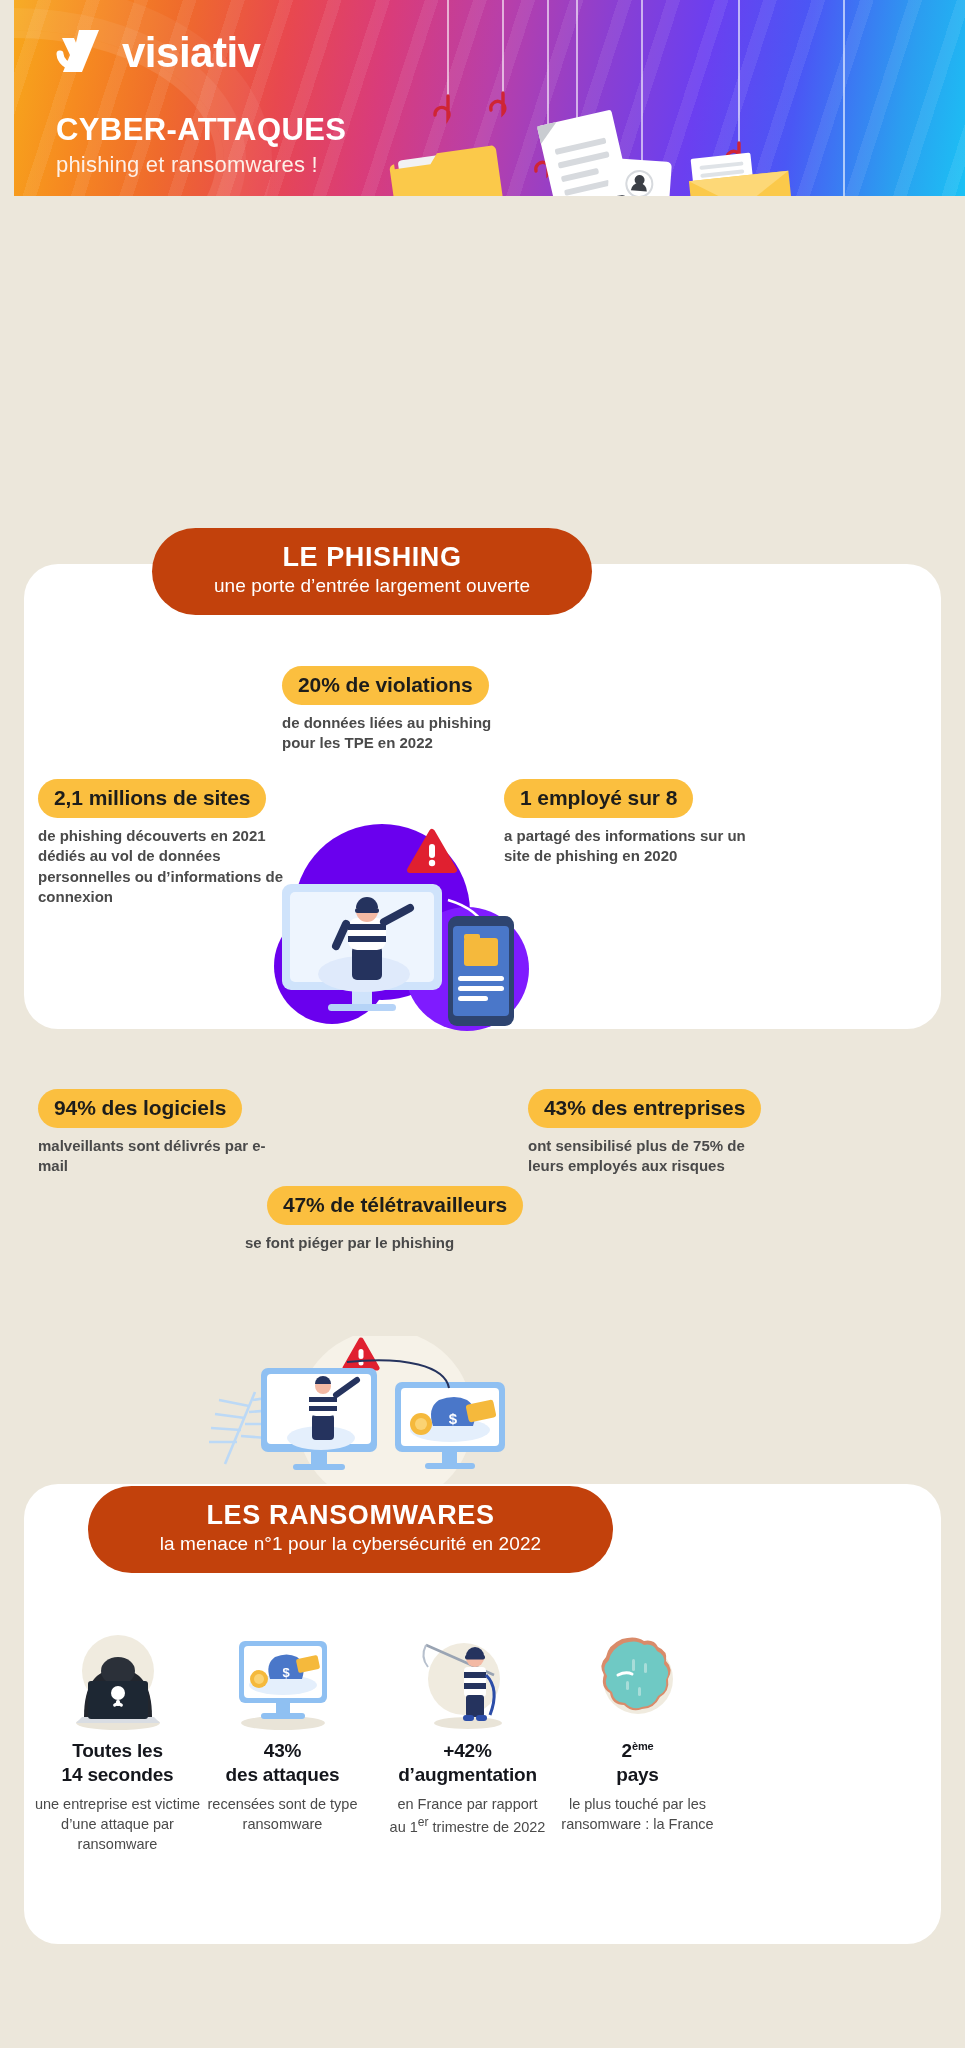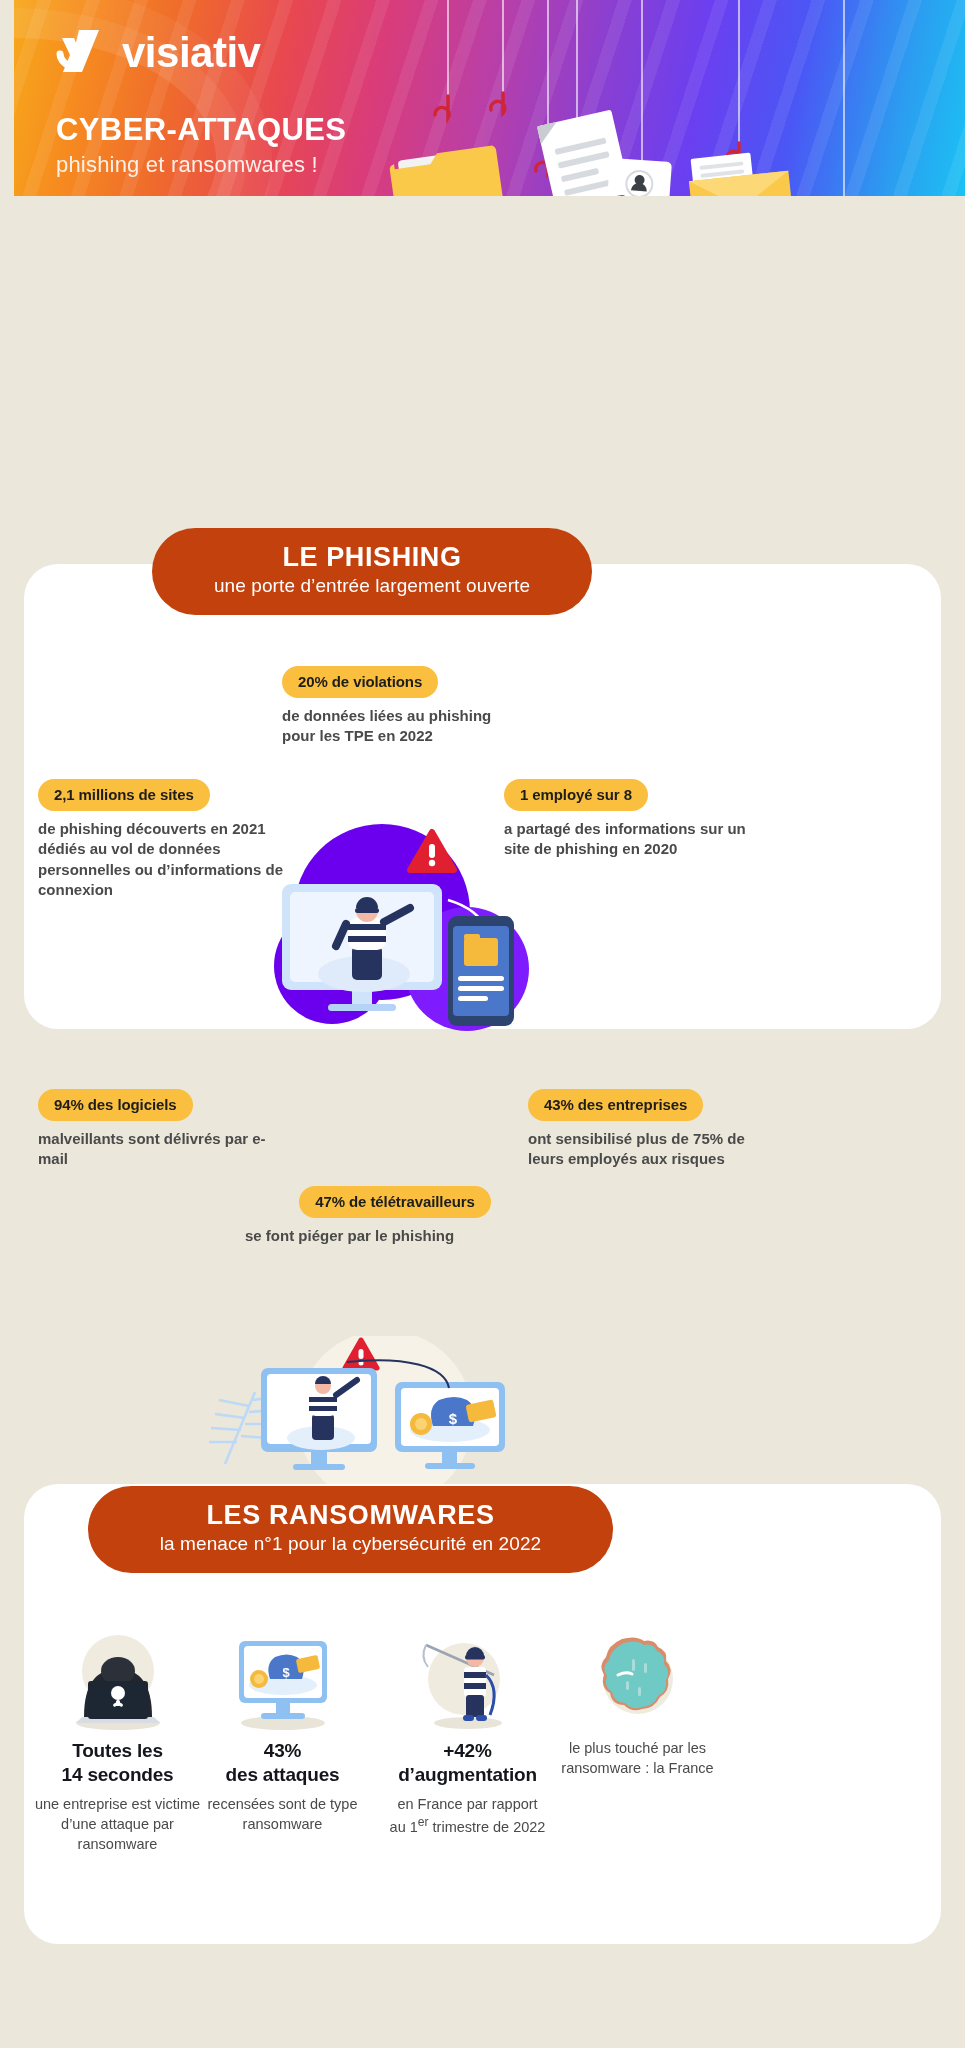--- a/index.html
+++ b/index.html
@@ -87,21 +87,21 @@
   .banner-sub {
     font-size: 19px; font-weight: 300; letter-spacing: 0.1px; margin-top: 2px;
   }
 
   
   .stat { position: absolute; }
   .badge {
     display: inline-block;
     background: #fbbf3f;
     color: #1d1d1b;
-    font-size: 15px;
+    font-size: 21px;
     font-weight: 700;
     border-radius: 20px;
     padding: 7px 16px 8px 16px;
     letter-spacing: -0.1px;
     white-space: nowrap;
   }
   .stat-desc {
     margin-top: 8px;
     color: #4a4a4a;
     font-size: 15px;
@@ -465,16 +465,20 @@
         <path d="M46 12 q13 -4 20 2 q9 -2 13 6 q9 4 7 13 q7 7 2 16 q2 11 -8 16 q-5 11 -16 11 q-9 4 -17 -4 q-11 0 -13 -11 q-9 -6 -5 -16 q-6 -9 2 -16 q2 -11 15 -17z" fill="#6fc9c4"></path>
         <g fill="#a8ddd9">
           <rect x="54" y="28" width="3" height="12" rx="1.5"></rect>
           <rect x="66" y="32" width="3" height="10" rx="1.5"></rect>
           <rect x="48" y="50" width="3" height="9" rx="1.5"></rect>
           <rect x="60" y="56" width="3" height="9" rx="1.5"></rect>
         </g>
         <path d="M40 44 q8 -4 14 -1" stroke="#ffffff" stroke-width="3" fill="none" stroke-linecap="round"></path>
       </svg>
     </div>
+    <div class="col-head">
+      <div><span>2</span><sup>ème</sup></div>
+      <div>pays</div>
+    </div>
     <div class="col-desc">le plus touché par les ransomware : la France</div>
   </div>
 
 </div>
 
 </body></html>

